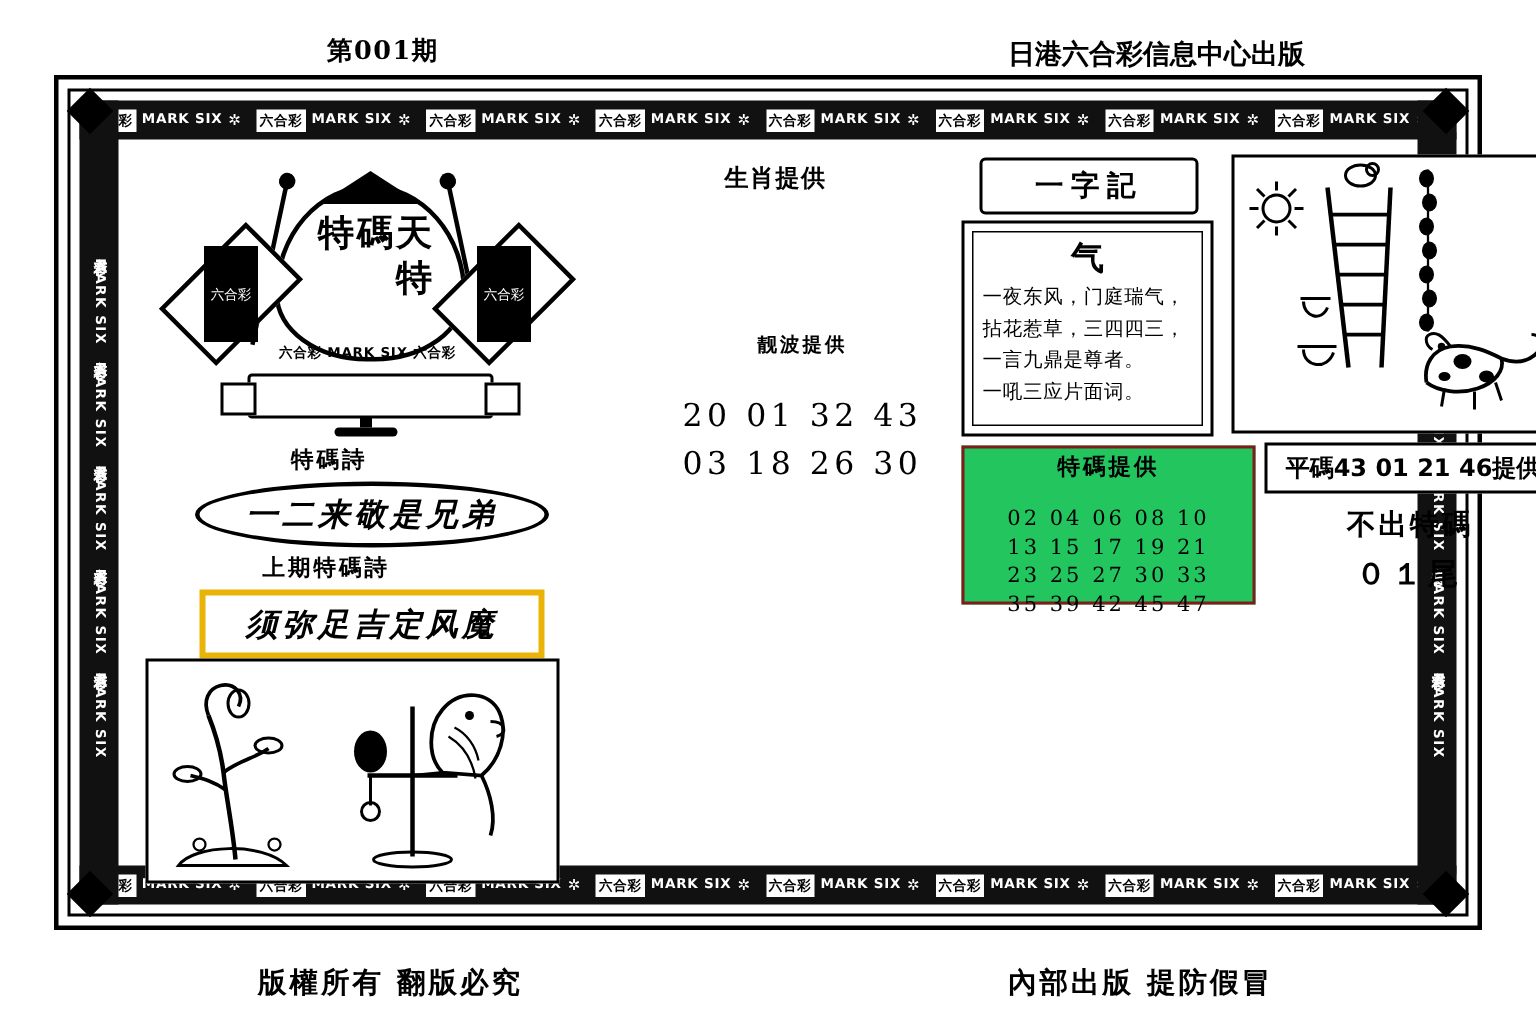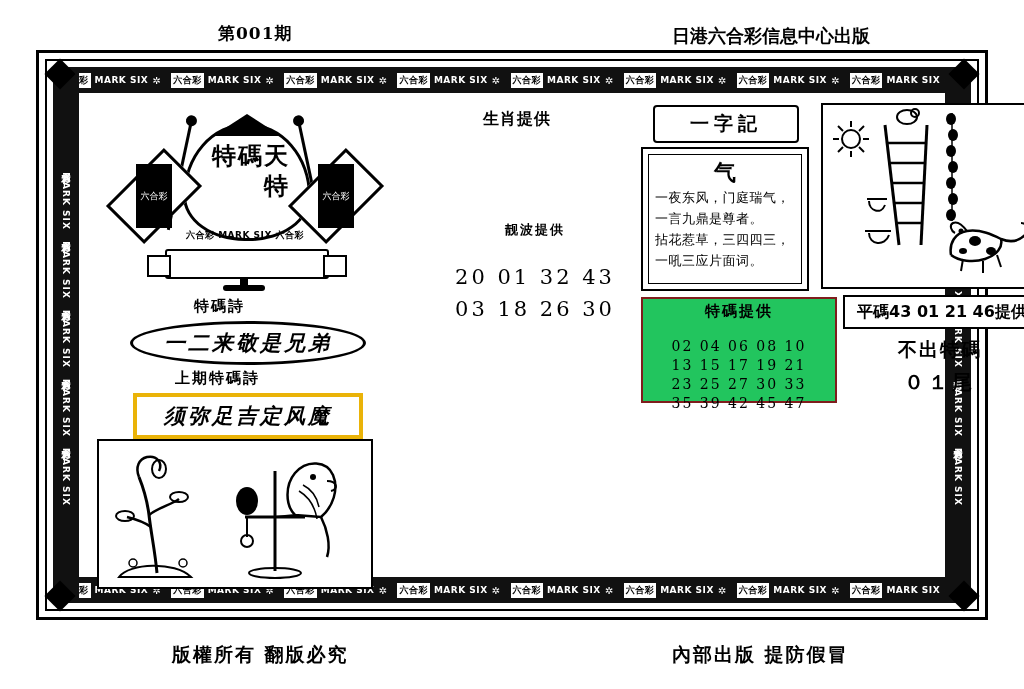--- a/index.html
+++ b/index.html
@@ -753,22 +753,22 @@
         <div>03  18  26  30</div>
       </div>
 
       <div class="box-yizi">
         <span>一字記</span>
       </div>
       <div class="box-poem">
         <div class="inner">
           <div class="poem-char">气</div>
           <div class="poem-line">一夜东风，门庭瑞气，</div>
+          <div class="poem-line">拈花惹草，三四四三，</div>
           <div class="poem-line">一言九鼎是尊者。</div>
-          <div class="poem-line">拈花惹草，三四四三，</div>
           <div class="poem-line">一吼三应片面词。</div>
         </div>
       </div>
 
       <div class="box-tema">
         <div class="title">特碼提供</div>
         <div class="grid">
           <div>02  04  06  08  10</div>
           <div>13  15  17  19  21</div>
           <div>23  25  27  30  33</div>

